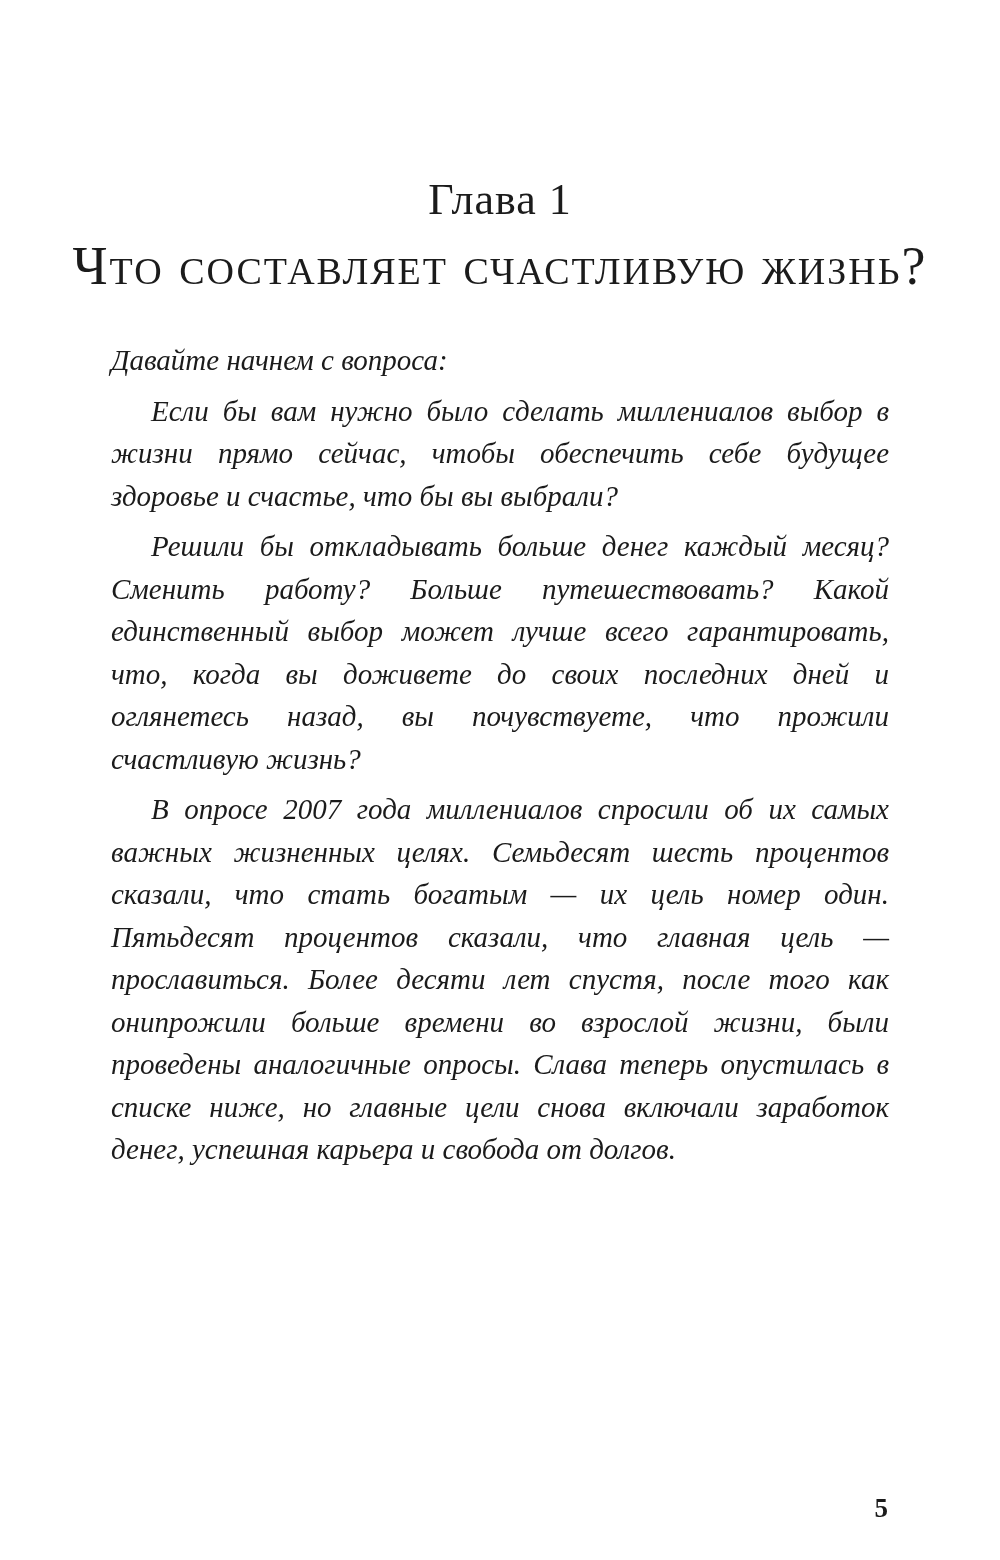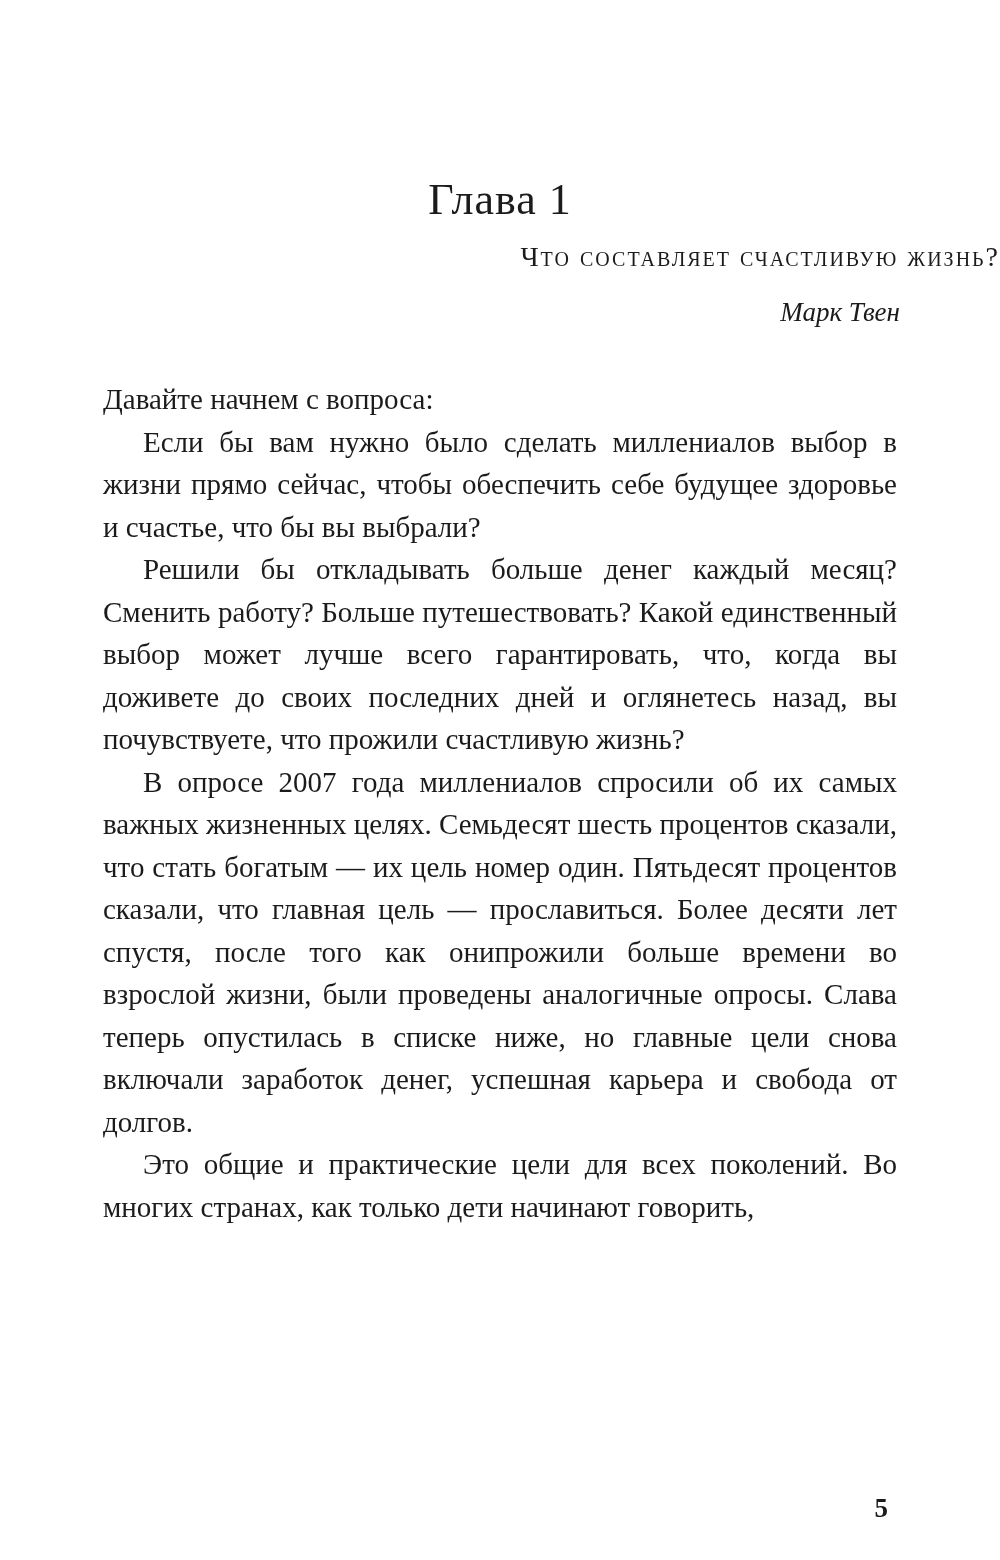--- a/index.html
+++ b/index.html
@@ -21,27 +21,26 @@
     padding-top: 172px;
     text-align: center;
   }
   .chapter-label {
     font-size: 44px;
     line-height: 56px;
     font-weight: 400;
     letter-spacing: 1px;
   }
   .chapter-title {
-    margin-top: 2px;
-    font-size: 28px;
+    margin-top: 11px;
+    font-size: 54px;
     line-height: 54px;
     font-weight: 400;
     font-variant: small-caps;
     letter-spacing: 2px;
-    text-align: right;
   }
   .epigraph {
     margin: 62px 100px 0 458px;
     font-size: 27px;
     line-height: 40px;
     text-align: justify;
   }
   .epigraph-attribution {
     margin: 8px 100px 0 458px;
     font-size: 27px;
@@ -51,22 +50,23 @@
   }
   .body-text {
     margin: 46px 103px 0 103px;
     font-size: 29px;
     line-height: 42.5px;
     text-align: justify;
     hyphens: auto;
     -webkit-hyphens: auto;
   }
   .body-text p {
-    margin: 0;
+    margin: 8px;
     text-indent: 40px;
+    font-style: italic;
   }
   .body-text p.no-indent {
     text-indent: 0;
   }
   .page-number {
     position: absolute;
     right: 112px;
     bottom: 36px;
     font-size: 27px;
     font-weight: 700;
@@ -76,25 +76,23 @@
 <body>
 
 <div class="page">
 
   <div class="chapter-head">
     <div class="chapter-label">Глава 1</div>
     <div class="chapter-title">Что составляет счастливую жизнь?</div>
   </div>
 
 
-  <div class="epigraph-attribution">Марк Твен</div>
 
   <div class="body-text">
     <p class="no-indent">Давайте начнем с вопроса:</p>
     <p>Если бы вам нужно было сделать миллениалов выбор в жизни прямо сейчас, чтобы обеспечить себе будущее здоровье и счастье, что бы вы выбрали?</p>
     <p>Решили бы откладывать больше денег каждый месяц? Сменить работу? Больше путешествовать? Какой единственный выбор может лучше всего гарантировать, что, когда вы доживете до своих последних дней и оглянетесь назад, вы почувствуете, что прожили счастливую жизнь?</p>
     <p>В опросе 2007 года миллениалов спросили об их самых важных жизненных целях. Семьдесят шесть процентов сказали, что стать богатым — их цель номер один. Пятьдесят процентов сказали, что главная цель — прославиться. Более десяти лет спустя, после того как онипрожили больше времени во взрослой жизни, были проведены аналогичные опросы. Слава теперь опустилась в списке ниже, но главные цели снова включали заработок денег, успешная карьера и свобода от долгов.</p>
-    <p>Это общие и практические цели для всех поколений. Во многих странах, как только дети начинают говорить,</p>
   </div>
 
   <div class="page-number">5</div>
 
 </div>
 
 </body></html>

